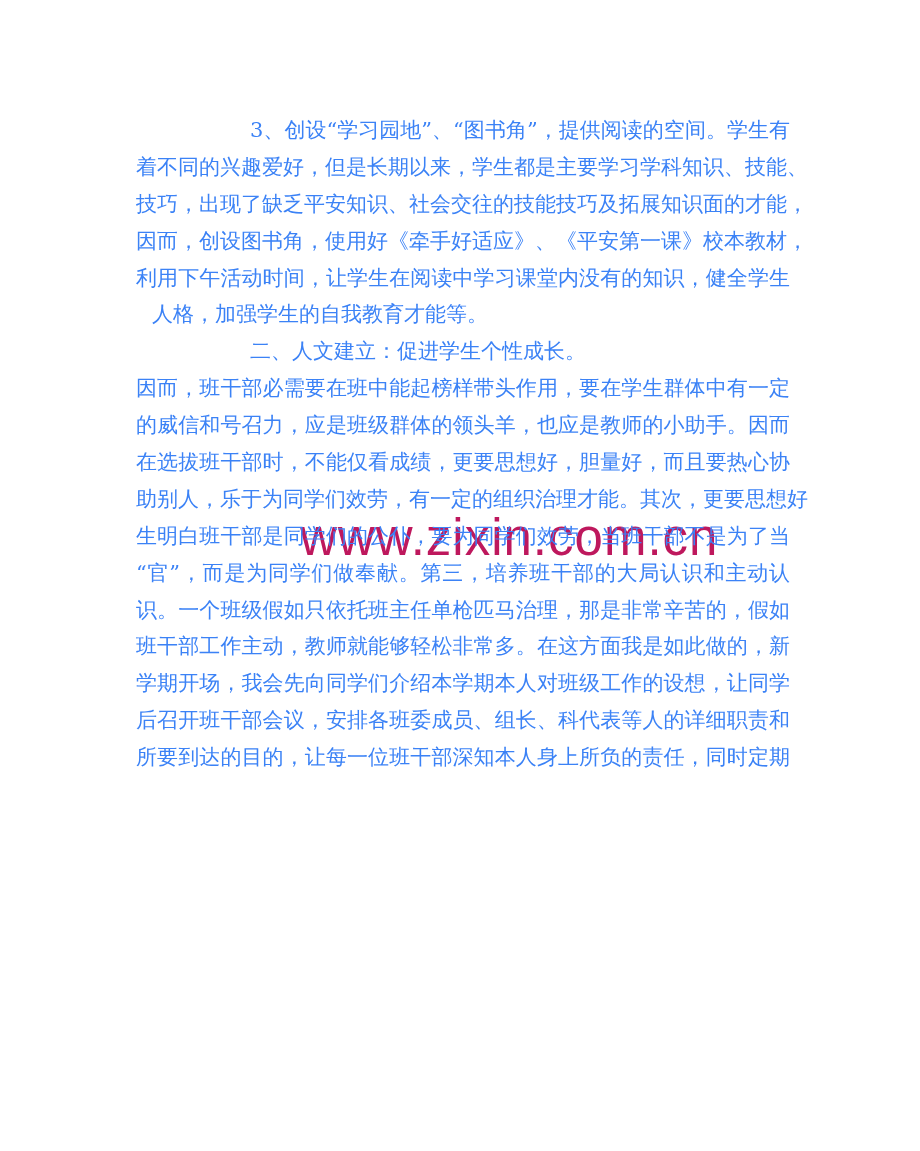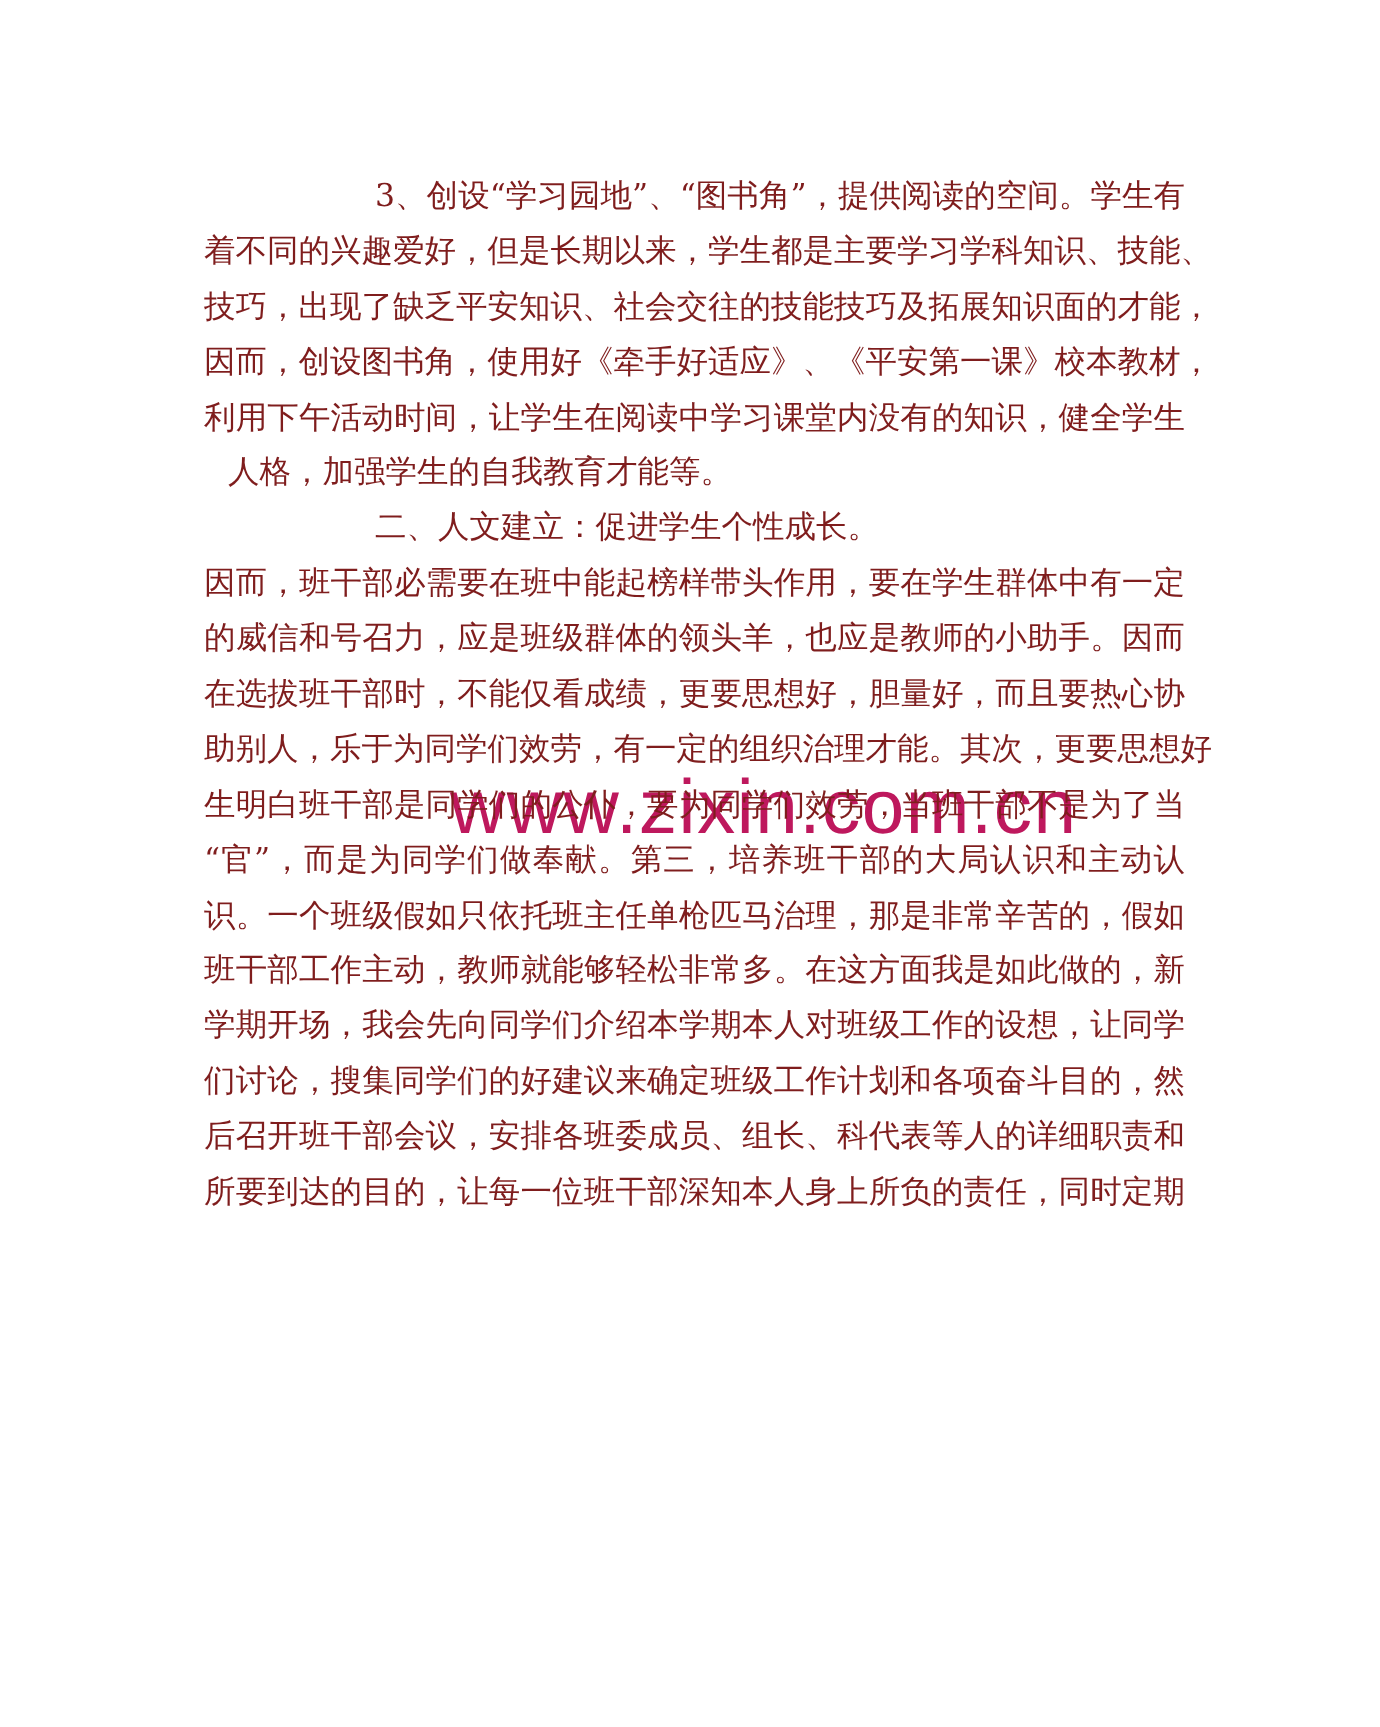--- a/index.html
+++ b/index.html
@@ -35,21 +35,21 @@
     }
     .body-text {
       position: absolute;
       left: 136px;
       top: 112px;
       width: 654px;
       z-index: 1;
       font-family: "DejaVu Serif", "Liberation Serif", serif;
       font-size: 21px;
       line-height: 36.9px;
-      color: #7f1d1d;
+      color: #3b82f6;
     }
     .line {
       display: block;
       white-space: nowrap;
       height: 36.9px;
       text-align: justify;
       text-align-last: justify;
     }
     .line.short {
       text-align-last: left;
@@ -88,19 +88,18 @@
     <div>
       <span class="line">因而，班干部必需要在班中能起榜样带头作用，要在学生群体中有一定</span>
       <span class="line">的威信和号召力，应是班级群体的领头羊，也应是教师的小助手。因而</span>
       <span class="line">在选拔班干部时，不能仅看成绩，更要思想好，胆量好，而且要热心协</span>
       <span class="line">助别人，乐于为同学们效劳，有一定的组织治理才能。其次，更要思想好</span>
       <span class="line">生明白班干部是同学们的公仆，要为同学们效劳，当班干部不是为了当</span>
       <span class="line">“官”，而是为同学们做奉献。第三，培养班干部的大局认识和主动认</span>
       <span class="line">识。一个班级假如只依托班主任单枪匹马治理，那是非常辛苦的，假如</span>
       <span class="line">班干部工作主动，教师就能够轻松非常多。在这方面我是如此做的，新</span>
       <span class="line">学期开场，我会先向同学们介绍本学期本人对班级工作的设想，让同学</span>
-      <span class="line">们讨论，搜集同学们的好建议来确定班级工作计划和各项奋斗目的，然</span>
       <span class="line">后召开班干部会议，安排各班委成员、组长、科代表等人的详细职责和</span>
       <span class="line">所要到达的目的，让每一位班干部深知本人身上所负的责任，同时定期</span>
     </div>
 
   </div>
 </div>
 
 </body></html>

